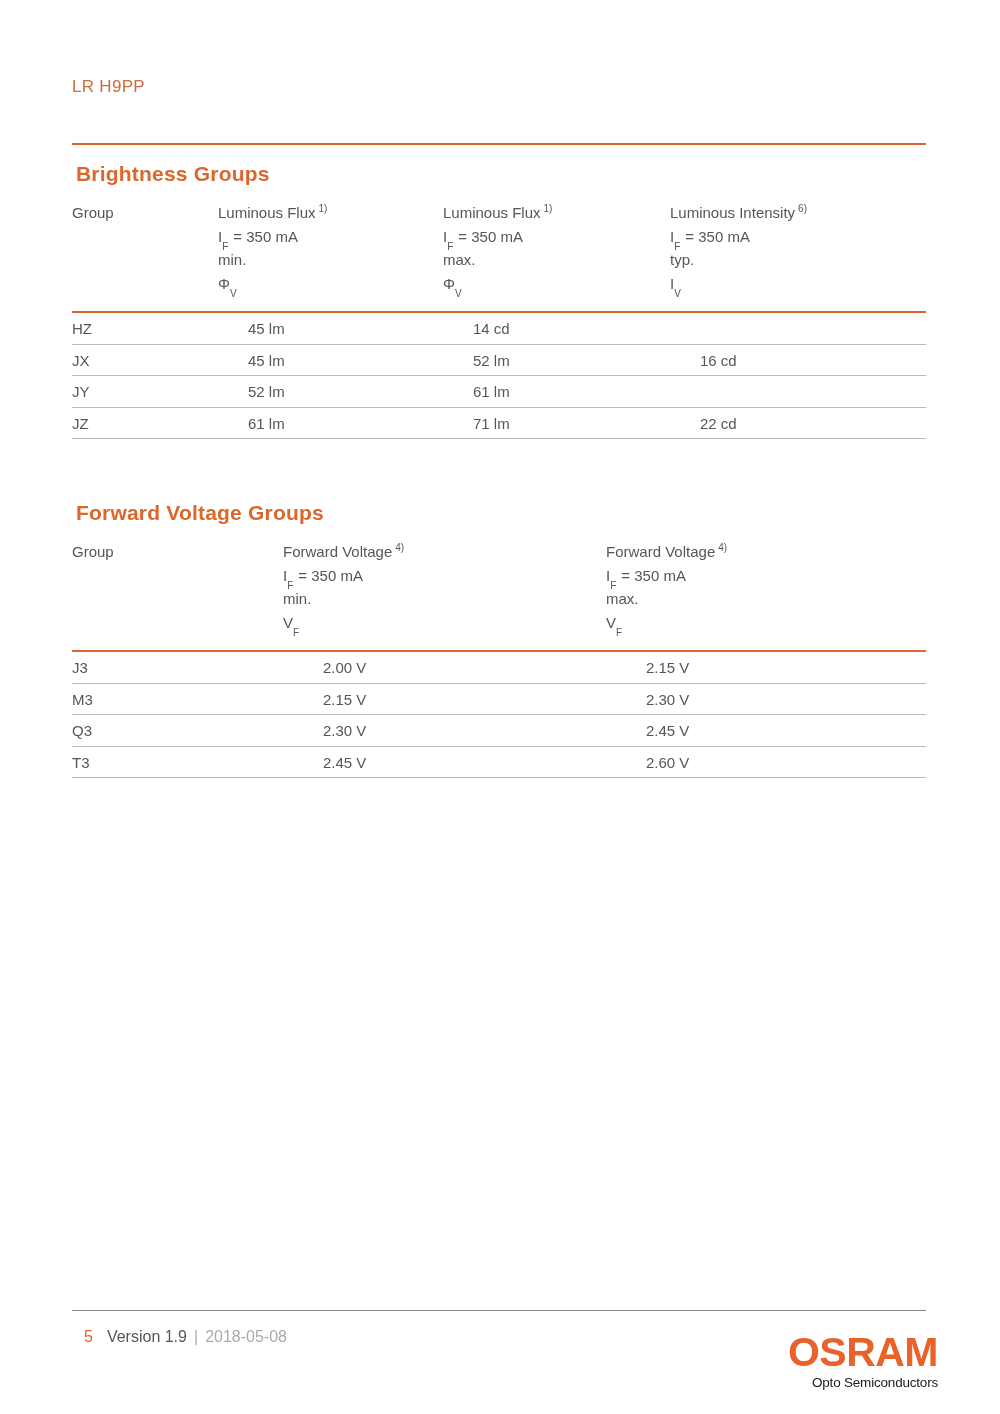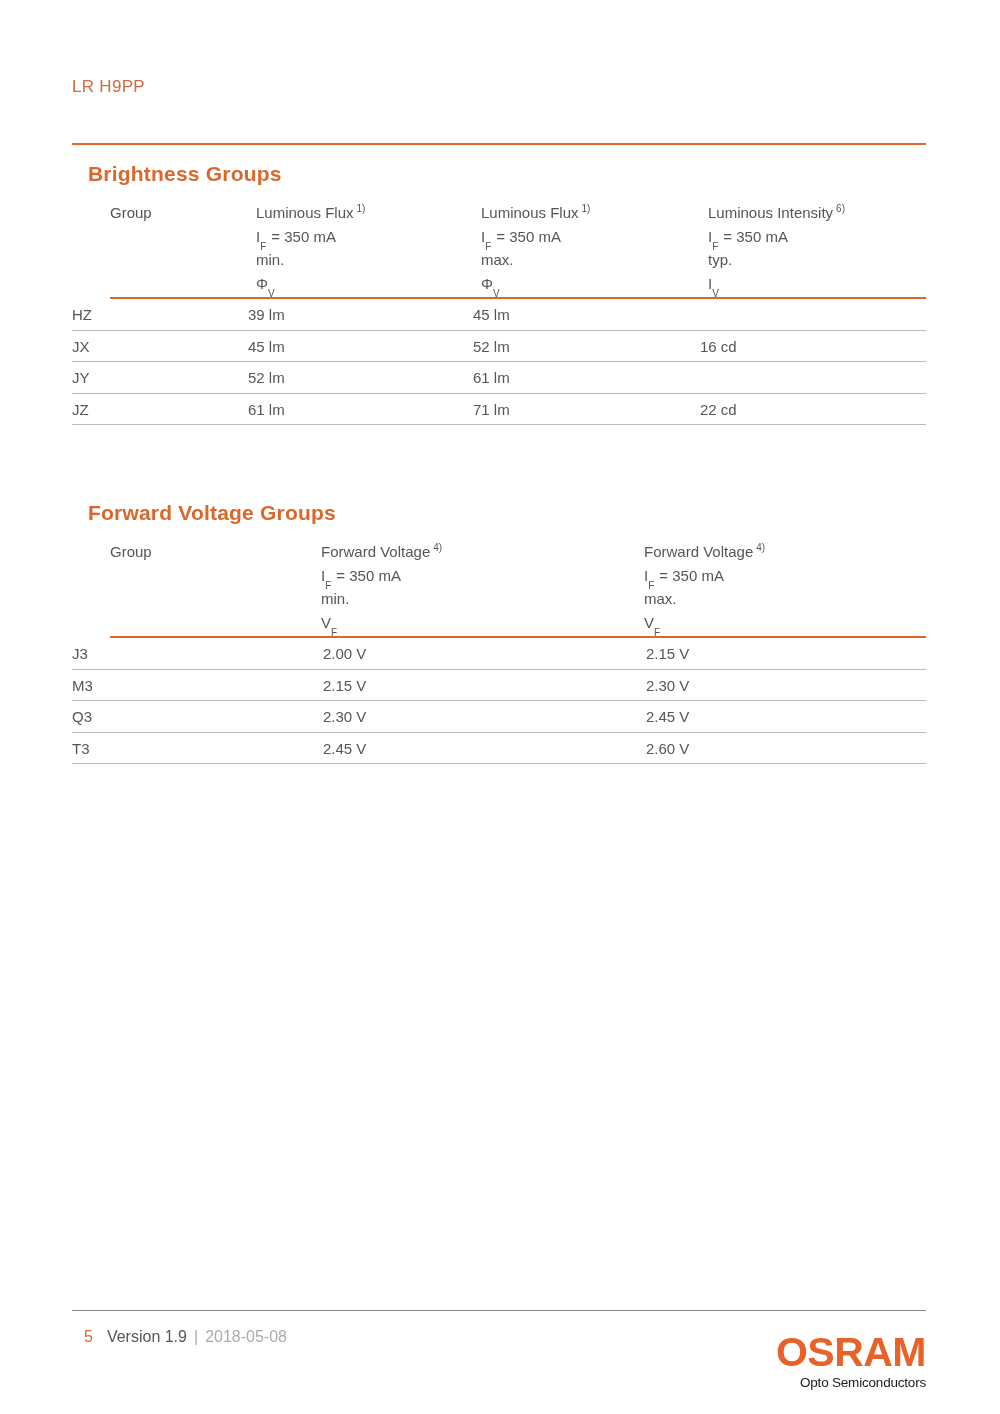--- a/index.html
+++ b/index.html
@@ -26,27 +26,27 @@
   }
   .top-rule{
     position:absolute;left:72px;top:143px;width:854px;height:2px;
     background:var(--accent);
   }
   .section{position:absolute;left:72px;width:854px;}
   .section-brightness{top:162px;}
   .section-fv{top:501px;}
   .section-title{
     font-size:21px;font-weight:bold;color:var(--accent);
-    margin:0 0 15px 16px;line-height:24px;letter-spacing:0.2px;
+    margin:0 0 15px 4px;line-height:24px;letter-spacing:0.2px;
   }
   .thead{
     display:grid;
     border-bottom:2px solid var(--accent);
-    padding-bottom:2px;
-    font-size:15px;line-height:23.5px;color:var(--text);margin-left:38px;
+    padding-bottom:16px;
+    font-size:15px;line-height:23.5px;color:var(--text);
   }
   .cols-b{grid-template-columns:146px 225px 227px 256px;}
   .cols-f{grid-template-columns:211px 323px 320px;}
   .trow{
     display:grid;
     height:31.5px;line-height:31.5px;
     border-bottom:1px solid var(--table-line);
     font-size:15px;color:var(--text);
   }
   .cell-val-b{padding-left:30px;}
@@ -64,21 +64,21 @@
   }
   .footer-text{
     position:absolute;left:84px;top:1327px;font-size:16px;line-height:20px;
     white-space:nowrap;
   }
   .page-number{color:var(--accent);margin-right:14px;}
   .version-label{color:var(--text);}
   .footer-sep{color:var(--muted);margin:0 7px;}
   .date-label{color:var(--muted);}
   .logo{
-    position:absolute;right:74px;top:1334px;text-align:right;
+    position:absolute;right:62px;top:1334px;text-align:right;
   }
   .logo-word{
     font-size:41px;font-weight:bold;color:var(--logo-orange);
     line-height:36px;letter-spacing:-0.5px;
   }
   .logo-sub{
     font-size:13.5px;font-weight:normal;color:#1A1A1A;
     margin-top:5px;letter-spacing:-0.2px;
   }
 </style>
@@ -112,22 +112,22 @@
       <div>
         <div><span>Luminous Intensity</span><sup class="fnote">6)</sup></div>
         <div><span>I</span><sub class="ssub">F</sub><span class="eq">= 350 mA</span></div>
         <div>typ.</div>
         <div><span>I</span><sub class="ssub">V</sub></div>
       </div>
     </div>
 
     <div class="trow cols-b">
       <div>HZ</div>
-      <div class="cell-val-b">39 lm</div>
       <div class="cell-val-b">45 lm</div>
+      <div class="cell-val-b">14 cd</div>
     </div>
     <div class="trow cols-b">
       <div>JX</div>
       <div class="cell-val-b">45 lm</div>
       <div class="cell-val-b">52 lm</div>
       <div class="cell-val-b">16 cd</div>
     </div>
     <div class="trow cols-b">
       <div>JY</div>
       <div class="cell-val-b">52 lm</div>

